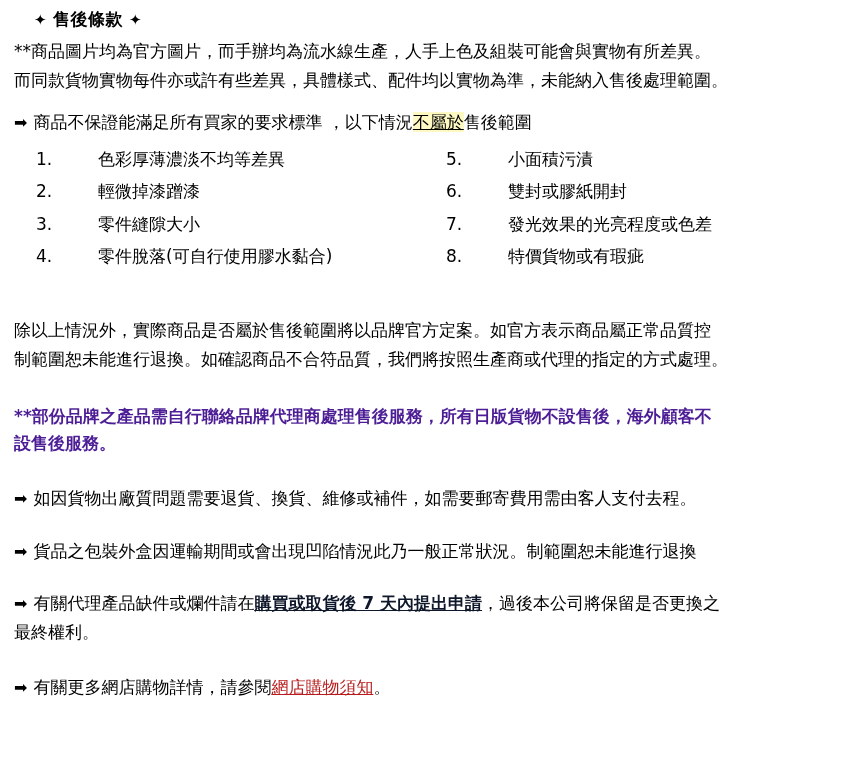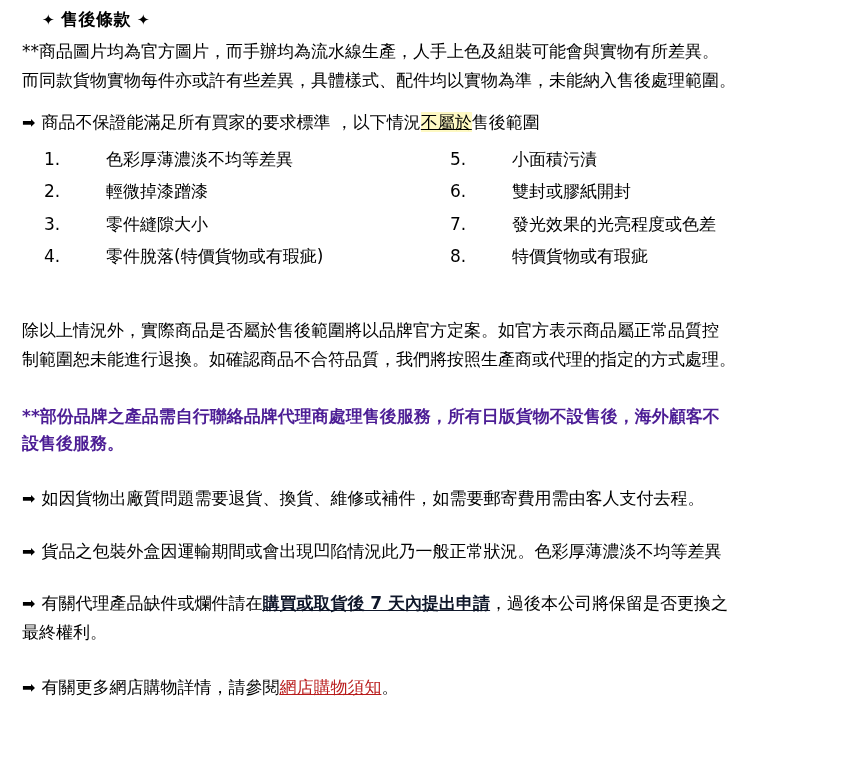--- a/index.html
+++ b/index.html
@@ -10,21 +10,21 @@
   body {
     width: 864px;
     height: 773px;
     font-family: "DejaVu Sans", "Liberation Sans", sans-serif;
     color: #000000;
     font-size: 17px;
     line-height: 1.55;
     overflow: hidden;
   }
   .page {
-    padding: 6px 14px 0 22px;
+    padding: 6px 14px 0 14px;
     box-sizing: border-box;
     width: 864px;
   }
   .title {
     font-size: 17px;
     font-weight: bold;
     margin: 0 0 6px 14px;
     letter-spacing: 0.5px;
   }
   .title .dia {
@@ -115,21 +115,21 @@
       <div class="li">
         <span class="num">2.</span>
         <span class="txt">輕微掉漆蹭漆</span>
       </div>
       <div class="li">
         <span class="num">3.</span>
         <span class="txt">零件縫隙大小</span>
       </div>
       <div class="li">
         <span class="num">4.</span>
-        <span class="txt">零件脫落(特價貨物或有瑕疵)</span>
+        <span class="txt">零件脫落(可自行使用膠水黏合)</span>
       </div>
     </div>
     <div class="col right">
       <div class="li">
         <span class="num">5.</span>
         <span class="txt">小面積污漬</span>
       </div>
       <div class="li">
         <span class="num">6.</span>
         <span class="txt">雙封或膠紙開封</span>
@@ -157,21 +157,21 @@
 
   <div style="height:26px"></div>
 
   <p class="para">
     <span class="arrow">➡</span><span>如因貨物出廠質問題需要退貨、換貨、維修或補件，如需要郵寄費用需由客人支付去程。</span>
   </p>
 
   <div style="height:24px"></div>
 
   <p class="para">
-    <span class="arrow">➡</span><span>貨品之包裝外盒因運輸期間或會出現凹陷情況此乃一般正常狀況。色彩厚薄濃淡不均等差異</span>
+    <span class="arrow">➡</span><span>貨品之包裝外盒因運輸期間或會出現凹陷情況此乃一般正常狀況。制範圍恕未能進行退換</span>
   </p>
 
   <div style="height:24px"></div>
 
   <p class="para">
     <span class="arrow">➡</span><span>有關代理產品缺件或爛件請在</span><span class="red-underline">購買或取貨後 7 天內提出申請</span><span>，過後本公司將保留是否更換之</span>
   </p>
   <p class="para"><span>最終權利。</span></p>
 
   <div style="height:26px"></div>

